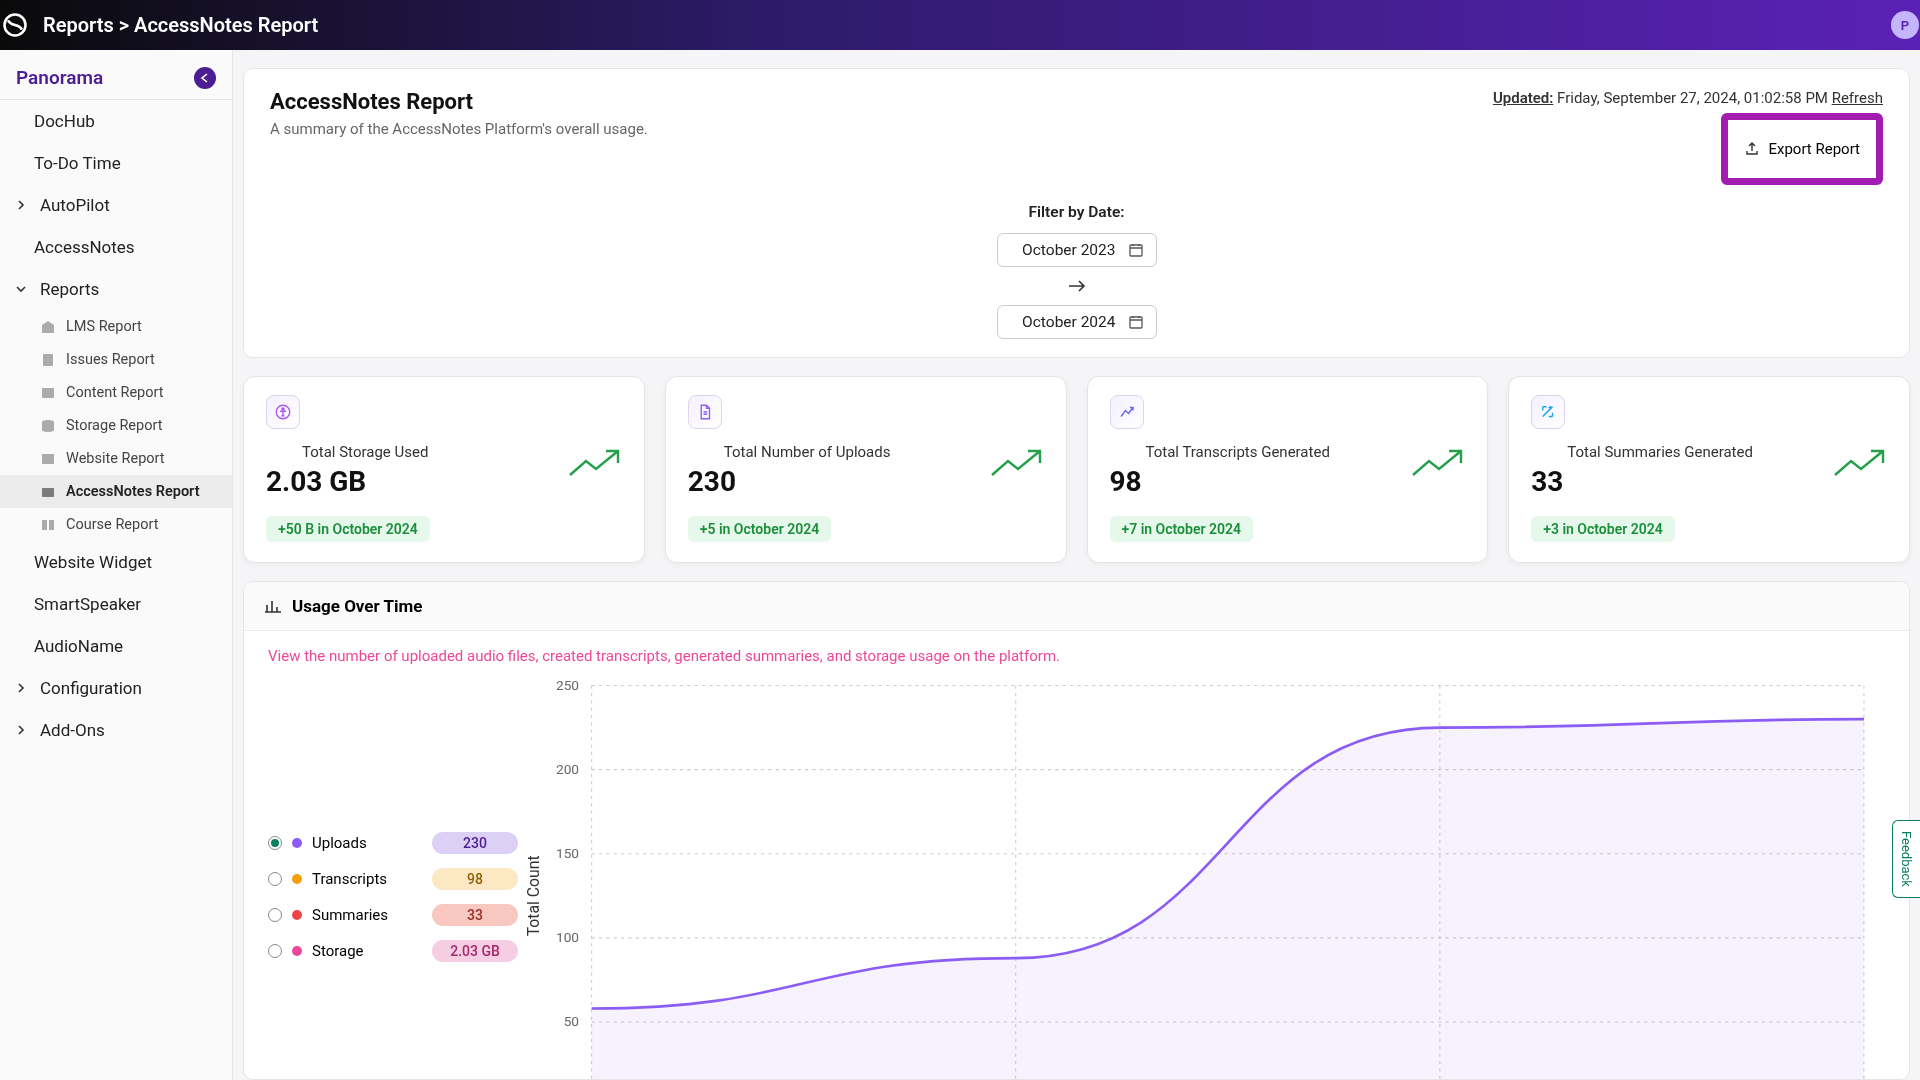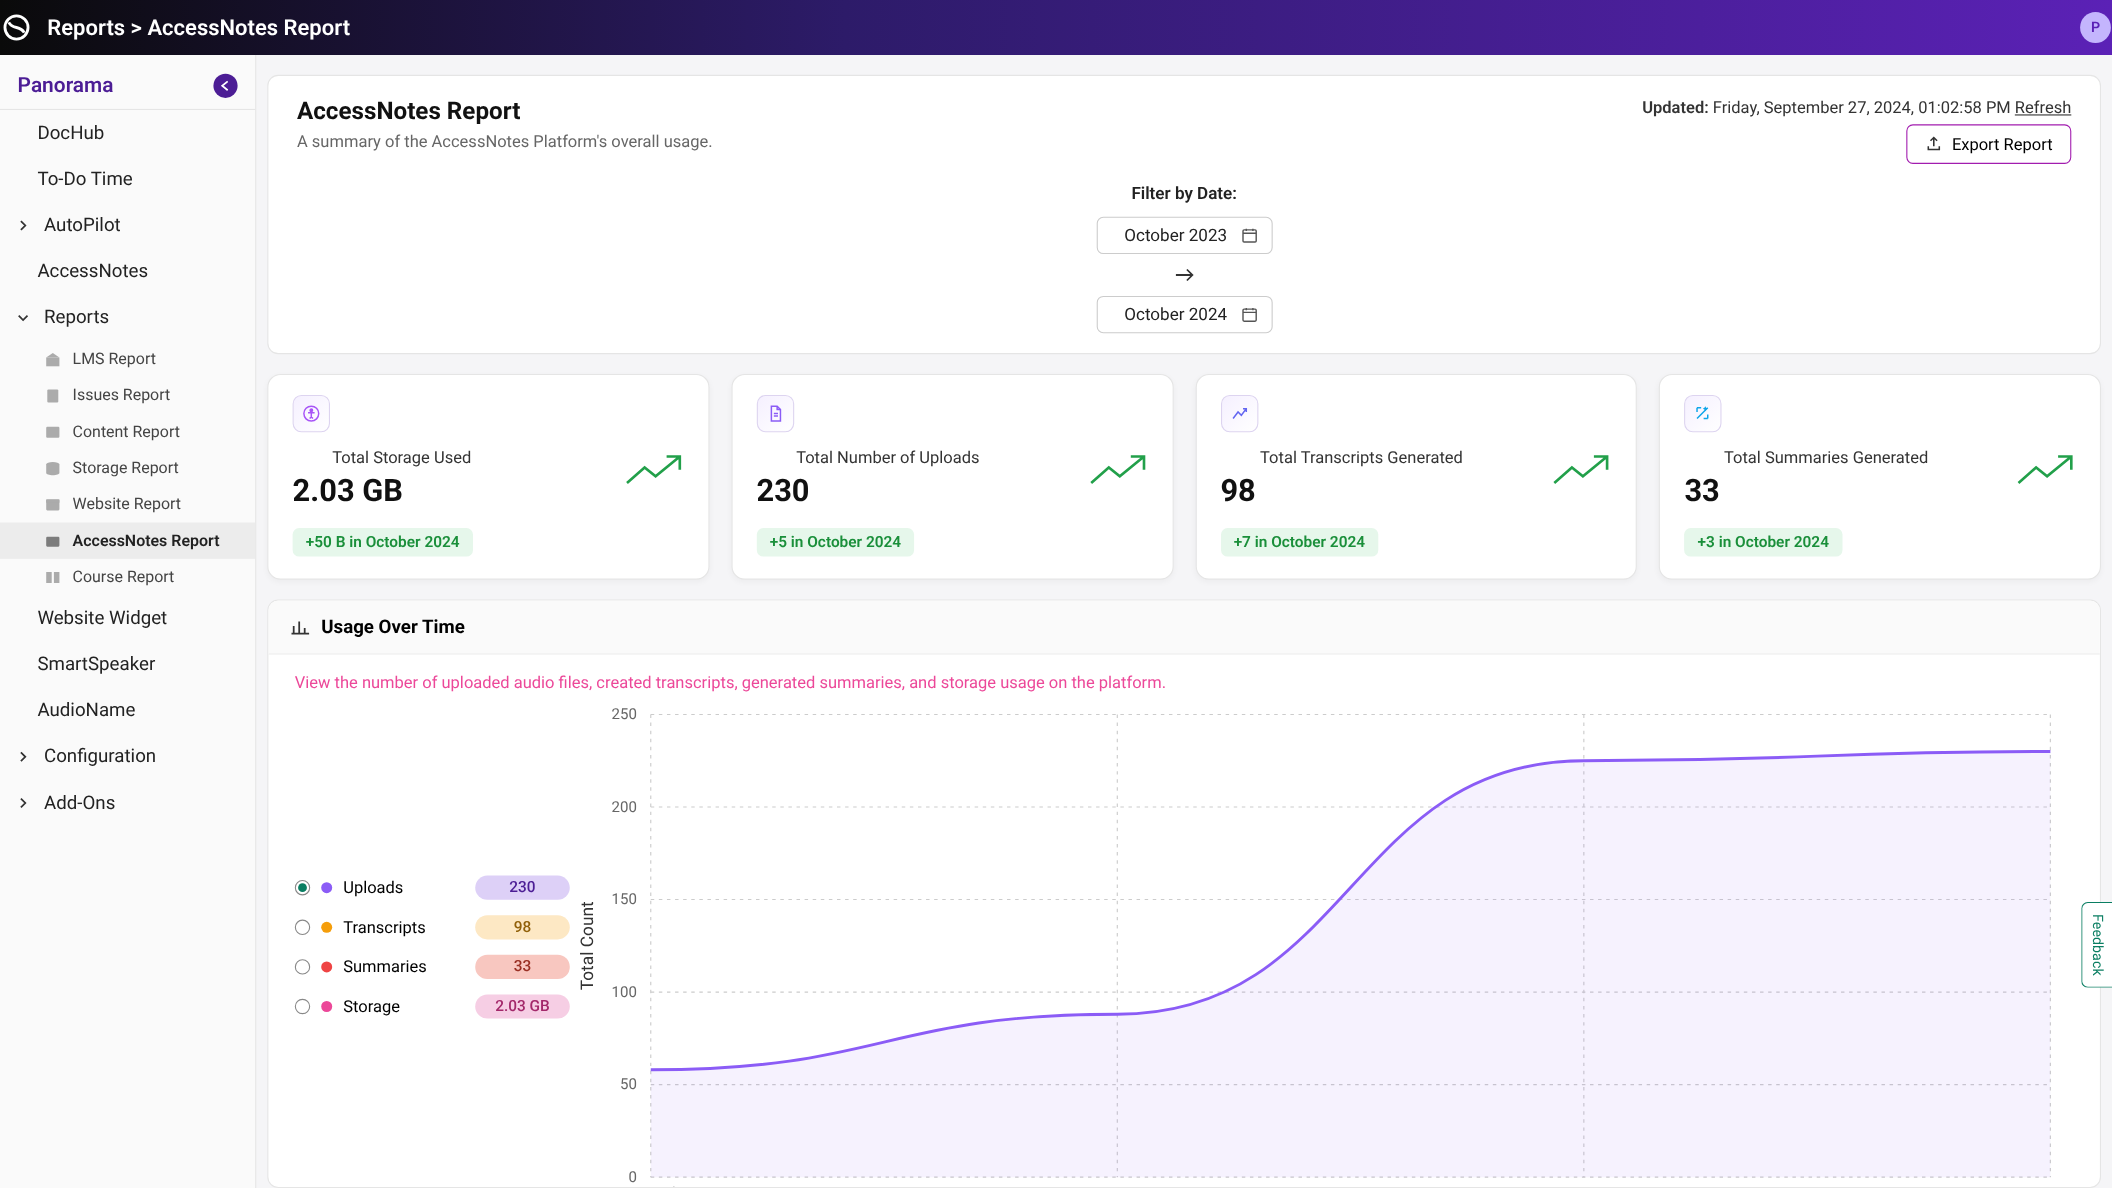--- a/index.html
+++ b/index.html
@@ -26,25 +26,25 @@
 .nav-item.parent .chev { width:14px; }
 .nav-sub { display:flex; align-items:center; padding:8px 12px 8px 40px; font-size:14.5px; color:#444; cursor:pointer; gap:10px; }
 .nav-sub.active { background:#ececec; font-weight:600; color:#222; }
 .nav-sub .ico { width:16px; height:16px; flex-shrink:0; opacity:.6; }
 
 
 .header-card { background:#fff; border:1px solid #e5e5e5; border-radius:10px; padding:20px 26px 18px 26px; margin-bottom:18px; }
 .header-row1 { display:flex; justify-content:space-between; align-items:flex-start; }
 .header-row1 h1 { font-size:22px; font-weight:700; color:#111; }
 .header-row1 .updated { font-size:15px; color:#333; }
-.header-row1 .updated b { font-weight:600; }
+.header-row1 .updated b { font-weight:600;text-decoration:underline; }
 .header-row1 .refresh { text-decoration:underline; cursor:pointer; }
 .header-card .sub { color:#666; font-size:15px; margin-top:6px; }
 .header-row2 { display:flex; justify-content:flex-end; align-items:center; margin-top:6px; }
-.export-btn { display:flex; align-items:center; gap:8px; border:1px solid #a21caf; border-radius:6px; padding:8px 16px; font-size:15px; background:#fff; cursor:pointer; }
+.export-btn { display:flex; align-items:center; gap:8px; border:7px solid #a21caf; border-radius:6px; padding:20px 16px; font-size:15px; background:#fff; cursor:pointer; }
 .filter-row { display:flex; justify-content:flex-end; align-items:center; gap:12px; margin-top:18px; font-size:15.5px; color:#222;flex-direction:column; }
 .filter-row .label { font-weight:600; }
 .date-box { display:flex; align-items:center; justify-content:flex-end; gap:12px; border:1px solid #ccc; border-radius:6px; padding:7px 12px; min-width:160px; background:#fff; cursor:pointer; }
 
 
 .stats { display:grid; grid-template-columns:repeat(4,1fr); gap:20px; margin-bottom:18px; }
 .stat { background:#fff; border:1px solid #e5e5e5; border-radius:12px; padding:18px 22px 20px 22px; position:relative; box-shadow:0 2px 6px rgba(0,0,0,0.04); }
 .stat .ico-box { width:34px; height:34px; border:1px solid #ddd4f0; border-radius:8px; display:flex; align-items:center; justify-content:center; margin-bottom:14px; background:linear-gradient(135deg,#f5f0ff,#fff); }
 .stat .ico-box svg { width:18px; height:18px; }
 .stat .label { font-size:15px; color:#333; margin-bottom:4px;margin-left:36px; }

